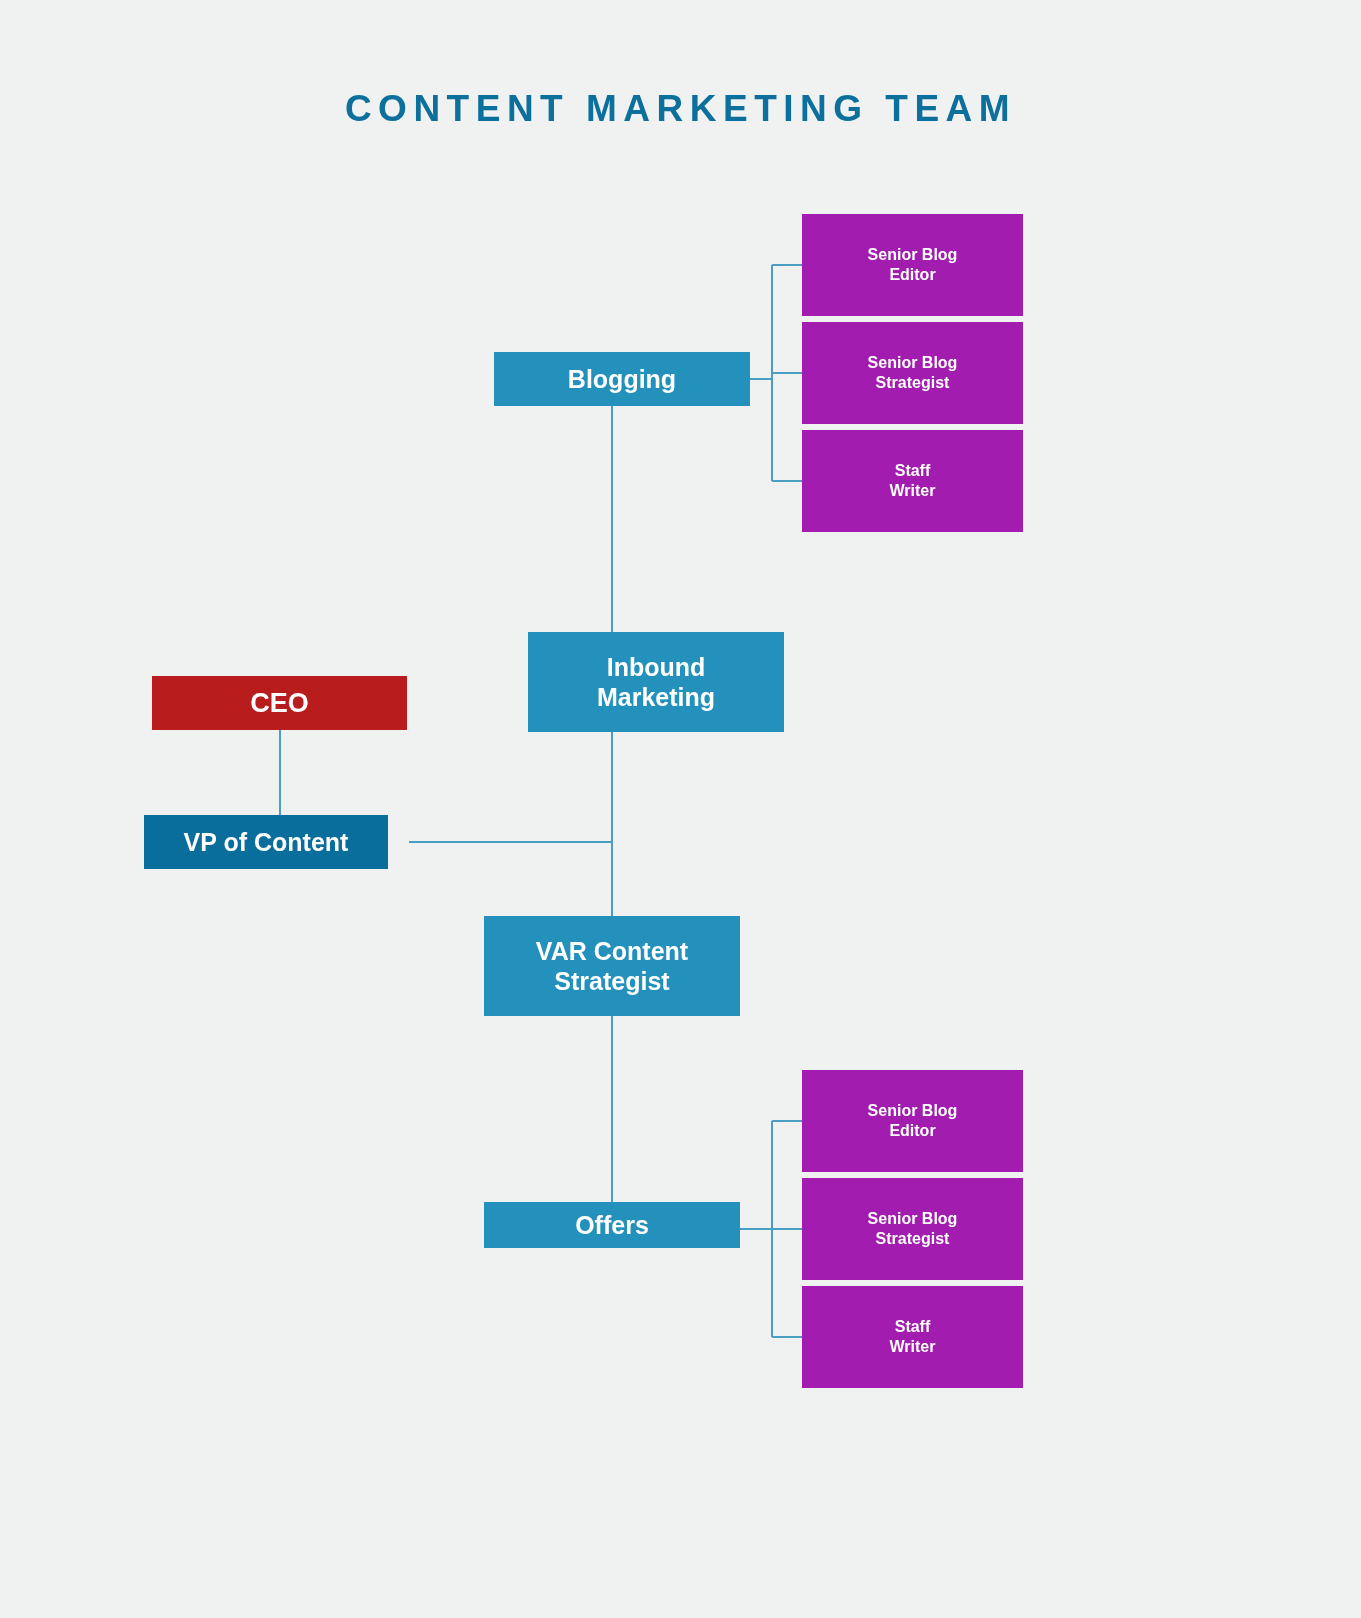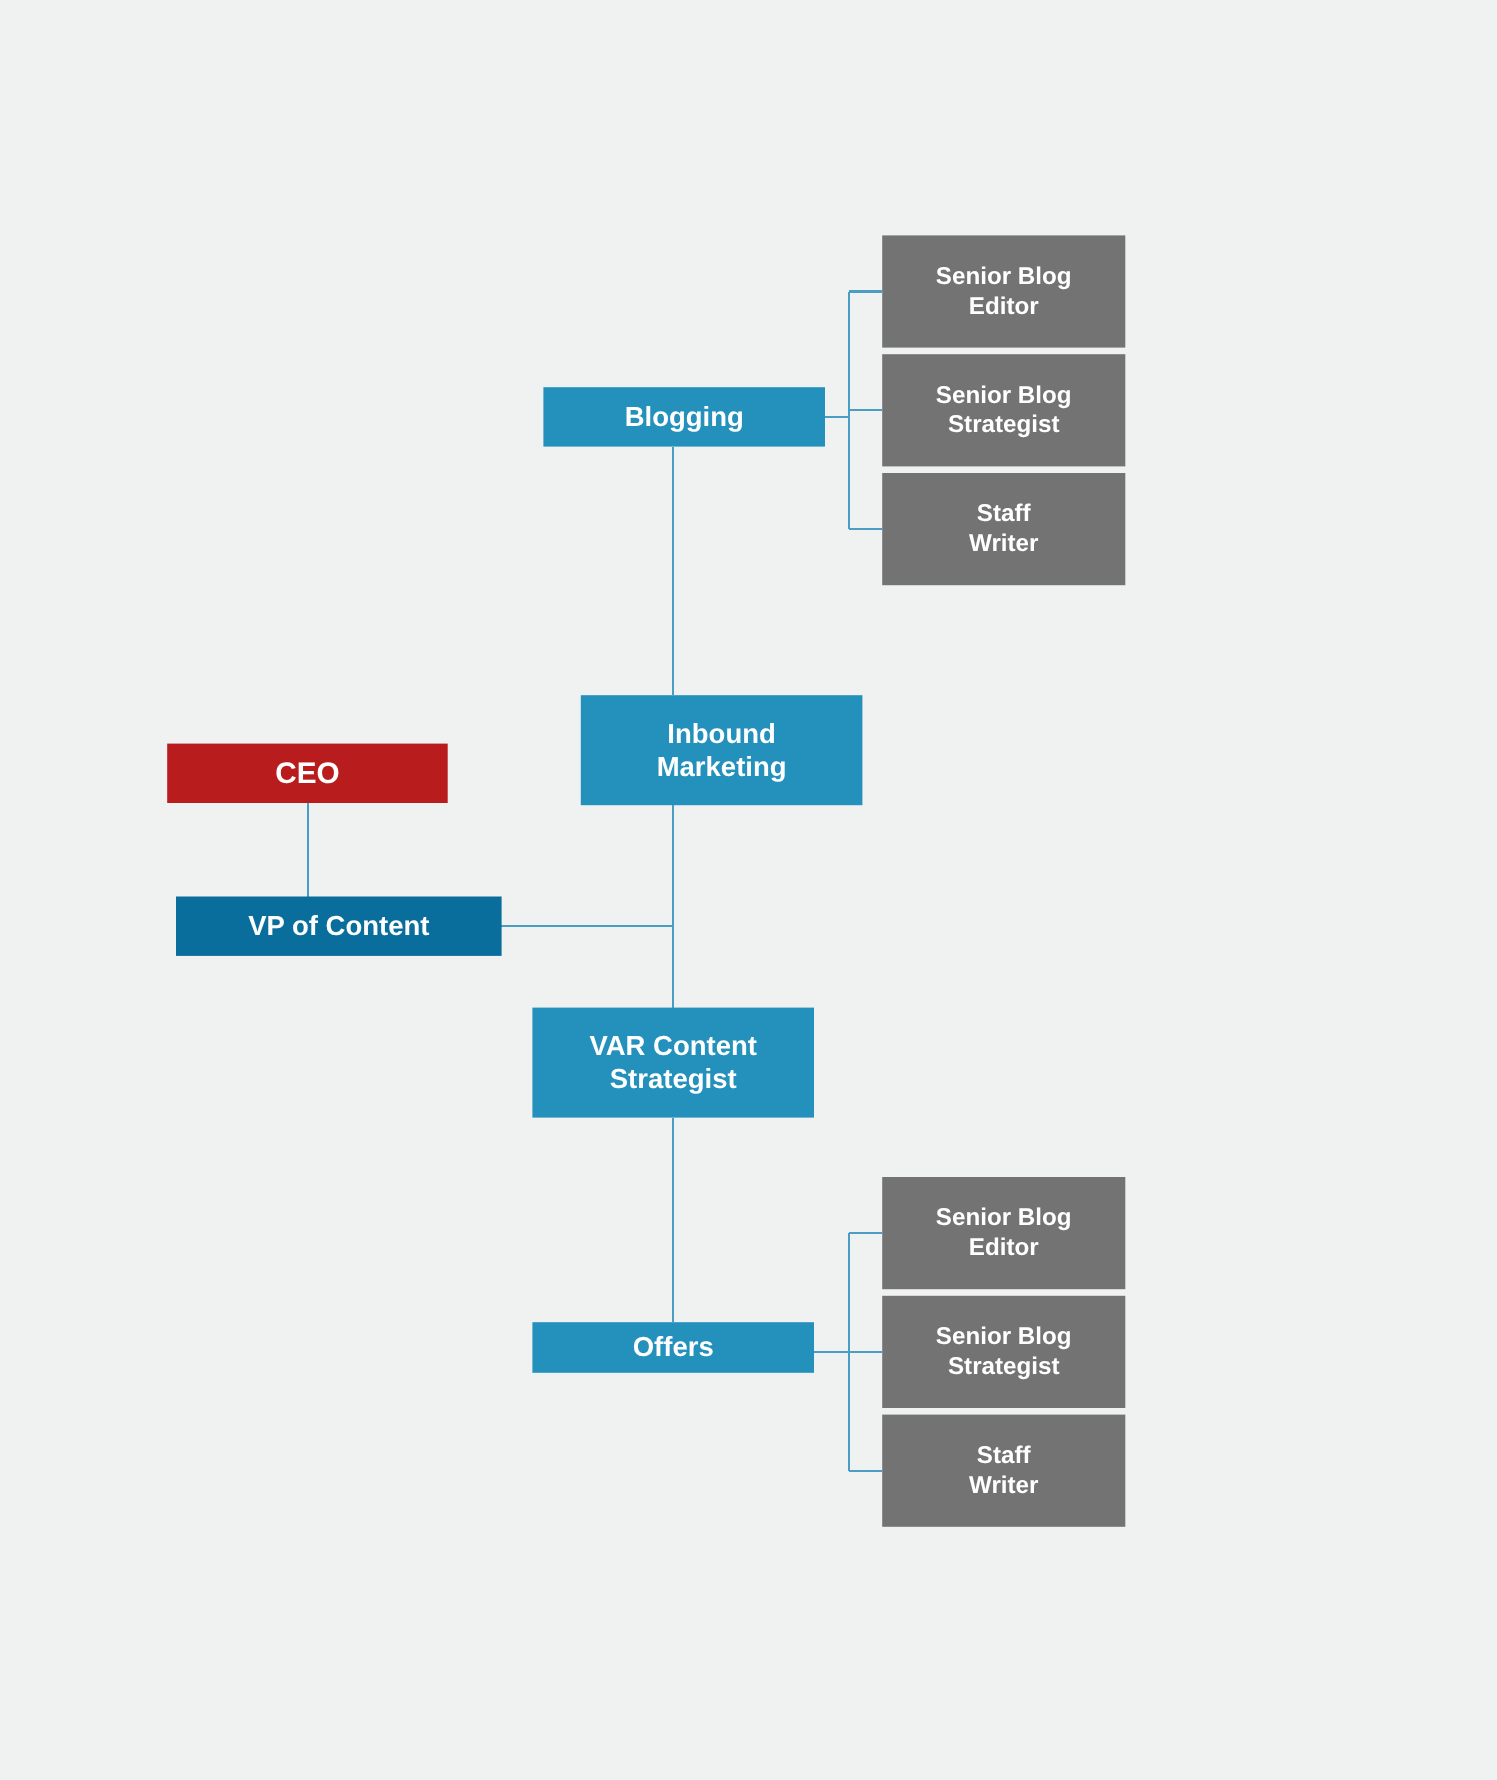--- a/index.html
+++ b/index.html
@@ -67,22 +67,22 @@
   }
   .node.lvl-vp {
     background: #0a6e9c;
     font-size: 25px;
   }
   .node.lvl-mid {
     background: #2391bc;
     font-size: 25px;
   }
   .node.lvl-leaf {
-    background: #737373;
-    font-size: 22px;
+    background: #a21caf;
+    font-size: 16px;
   }
 
   
   .footer-bar {
     position: absolute;
     left: 0;
     top: 1523px;
     width: 1361px;
     height: 95px;
     background: #0a6e9c;
@@ -116,20 +116,21 @@
     font-weight: 400;
     letter-spacing: -0.6px;
     font-family: "Liberation Sans", sans-serif;
   }
 </style>
 </head>
 <body>
 
 <div id="canvas">
 
+  <div class="chart-title">CONTENT MARKETING TEAM</div>
 
   <svg id="connectors" viewBox="0 0 1361 1618" width="1361" height="1618">
     <g stroke="#4a9ec4" stroke-width="2" fill="none" shape-rendering="crispEdges">
 
       <line x1="280" y1="730" x2="280" y2="815"></line>
 
       <line x1="409" y1="842" x2="612" y2="842"></line>
 
       <line x1="612" y1="406" x2="612" y2="632"></line>
       <line x1="612" y1="732" x2="612" y2="916"></line>
@@ -143,21 +144,21 @@
 
       <line x1="740" y1="1229" x2="772" y2="1229"></line>
       <line x1="772" y1="1121" x2="772" y2="1337"></line>
       <line x1="772" y1="1121" x2="802" y2="1121"></line>
       <line x1="772" y1="1229" x2="802" y2="1229"></line>
       <line x1="772" y1="1337" x2="802" y2="1337"></line>
     </g>
   </svg>
 
   <div class="node lvl-ceo" style="left:152px;top:676px;width:255px;height:54px;">CEO</div>
-  <div class="node lvl-vp" style="left:160px;top:815px;width:296px;height:54px;text-align:right;">VP of Content</div>
+  <div class="node lvl-vp" style="left:144px;top:815px;width:244px;height:54px;text-align:right;">VP of Content</div>
 
   <div class="node lvl-mid" style="left:494px;top:352px;width:256px;height:54px;">Blogging</div>
   <div class="node lvl-mid" style="left:484px;top:632px;width:256px;height:100px;margin-left:44px;">Inbound
 Marketing</div>
   <div class="node lvl-mid" style="left:484px;top:916px;width:256px;height:100px;">VAR Content
 Strategist</div>
   <div class="node lvl-mid" style="left:484px;top:1202px;width:256px;height:46px;">Offers</div>
 
   <div class="node lvl-leaf" style="left:802px;top:214px;width:221px;height:102px;">Senior Blog
 Editor</div>

